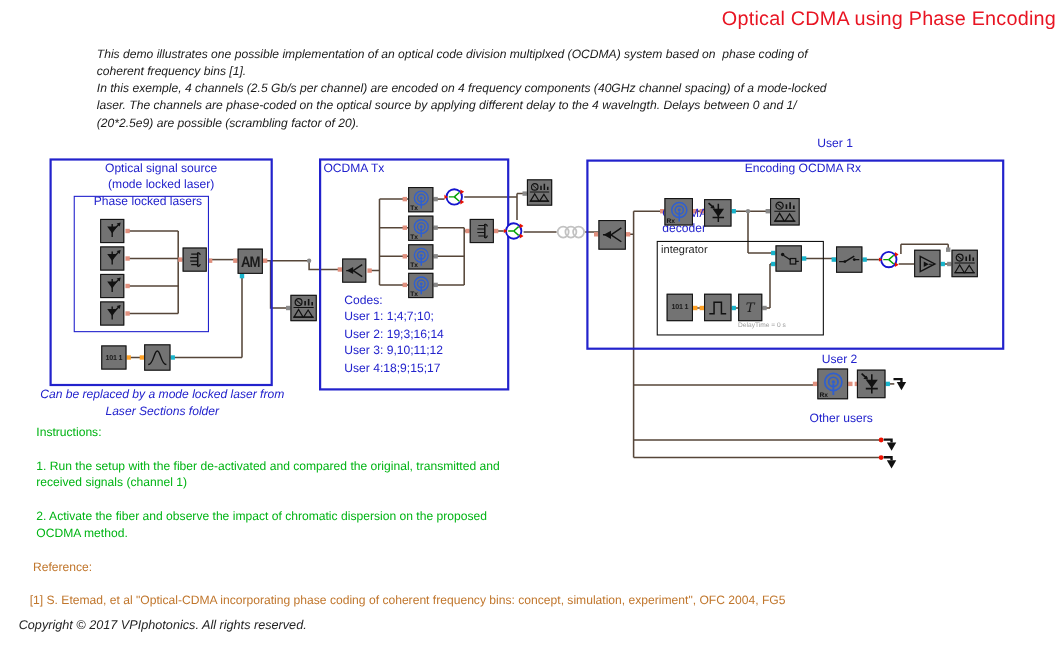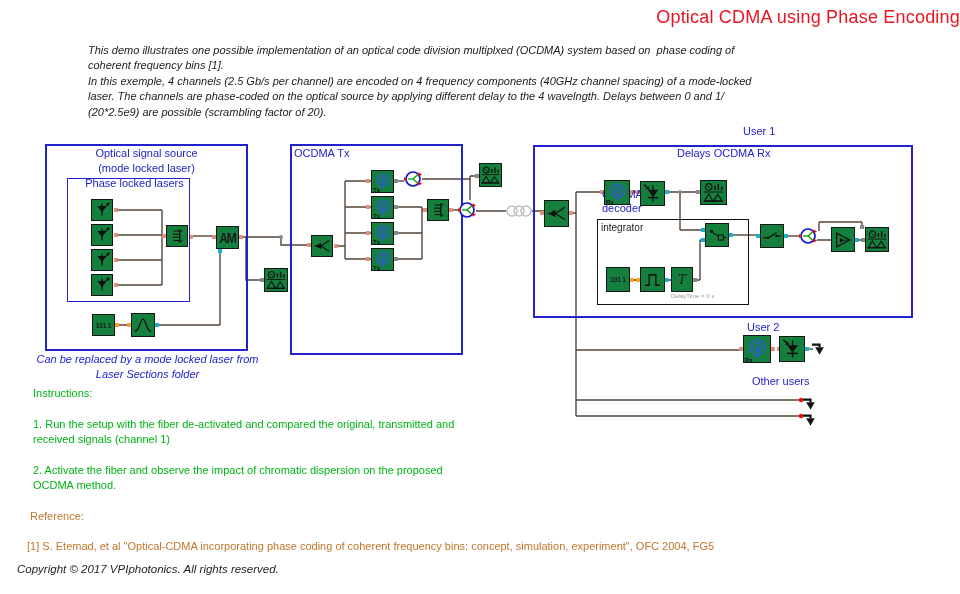--- a/index.html
+++ b/index.html
@@ -12,21 +12,21 @@
   .t{position:absolute;white-space:pre;font-size:11px;line-height:15.4px;color:var(--ink);}
   .blue{color:var(--blue);}
   .green{color:var(--green);}
   .orange{color:var(--orange);}
   .center{text-align:center;}
   .page-title{position:absolute;left:0;top:7px;width:100%;text-align:right;
     font-size:18px;color:var(--red);letter-spacing:0.2px;}
   .box{position:absolute;border:2px solid var(--blue);box-sizing:border-box;}
   .box.thin{border-width:1.5px;}
   .ibox{position:absolute;border:1.6px solid #111;box-sizing:border-box;}
-  .module{position:absolute;background:#15803d;border:1.4px solid #151515;box-sizing:border-box;
+  .module{position:absolute;background:#737373;border:1.4px solid #151515;box-sizing:border-box;
     display:flex;align-items:center;justify-content:center;overflow:visible;}
   .nob{border:none;background:transparent;}
   svg.ic{width:100%;height:100%;display:block;}
   .am-label{font-weight:bold;font-size:12px;letter-spacing:-1px;transform:scaleY(1.15);}
   .bits-label{font-weight:bold;font-size:6.5px;letter-spacing:-0.2px;}
   .tau-label{font-family:"DejaVu Serif",serif;font-style:italic;font-size:12px;}
   .txrx-label{position:absolute;left:1px;bottom:-1px;font-size:6px;font-weight:bold;color:#111;}
   .wires{position:absolute;left:0;top:0;}
   .note{position:absolute;font-size:6px;color:#9a9a9a;white-space:pre;}
   .copyright{position:absolute;font-style:italic;font-size:11.5px;color:#242424;white-space:pre;}
@@ -316,35 +316,40 @@
       <svg class="ic">
         <use href="#i-combiner"></use>
       </svg>
     </div>
   <div class="module" style="left:479px;top:163px;width:23px;height:24px;">
       <svg class="ic">
         <use href="#i-analyzer"></use>
       </svg>
     </div>
 
+  <div class="t blue" style="left:313px;top:266px;">Codes:
+User 1: 1;4;7;10;
+User 2: 19;3;16;14
+User 3: 9,10;11;12
+User 4:18;9;15;17</div>
 
   <div class="module nob" style="left:505px;top:202px;width:28px;height:18px;">
       <svg class="ic">
         <use href="#i-fiber"></use>
       </svg>
     </div>
   <div class="module" style="left:544px;top:200px;width:25px;height:27px;">
       <svg class="ic">
         <use href="#i-fork"></use>
       </svg>
     </div>
 
   <div class="t blue" style="left:743px;top:124px;">User 1</div>
   <div class="box" style="left:533px;top:145px;width:380px;height:173px;"></div>
-  <div class="t blue" style="left:677px;top:146px;">Delays OCDMA Rx</div>
+  <div class="t blue" style="left:677px;top:146px;">Encoding OCDMA Rx</div>
   <div class="t blue" style="left:602px;top:148px;line-height:13.5px;margin-top:40px;">OCDMA
 decoder</div>
 
   <div class="module" style="left:604px;top:180px;width:26px;height:25px;">
       <svg class="ic">
         <use href="#i-arcs"></use>
       </svg>
       <span class="txrx-label">Rx</span>
     </div>
   <div class="module" style="left:640px;top:181px;width:25px;height:25px;">
@@ -410,21 +415,21 @@
       <svg class="ic">
         <use href="#i-pd"></use>
       </svg>
     </div>
   <div class="module nob" style="left:812px;top:342px;width:15px;height:15px;">
       <svg class="ic">
         <use href="#i-term"></use>
       </svg>
     </div>
 
-  <div class="t blue" style="left:752px;top:374px;">Other users</div>
+  <div class="t blue" style="left:736px;top:374px;">Other users</div>
   <div class="module nob" style="left:803px;top:397px;width:15px;height:15px;">
       <svg class="ic">
         <use href="#i-term"></use>
       </svg>
     </div>
   <div class="module nob" style="left:803px;top:413px;width:15px;height:15px;">
       <svg class="ic">
         <use href="#i-term"></use>
       </svg>
     </div>

